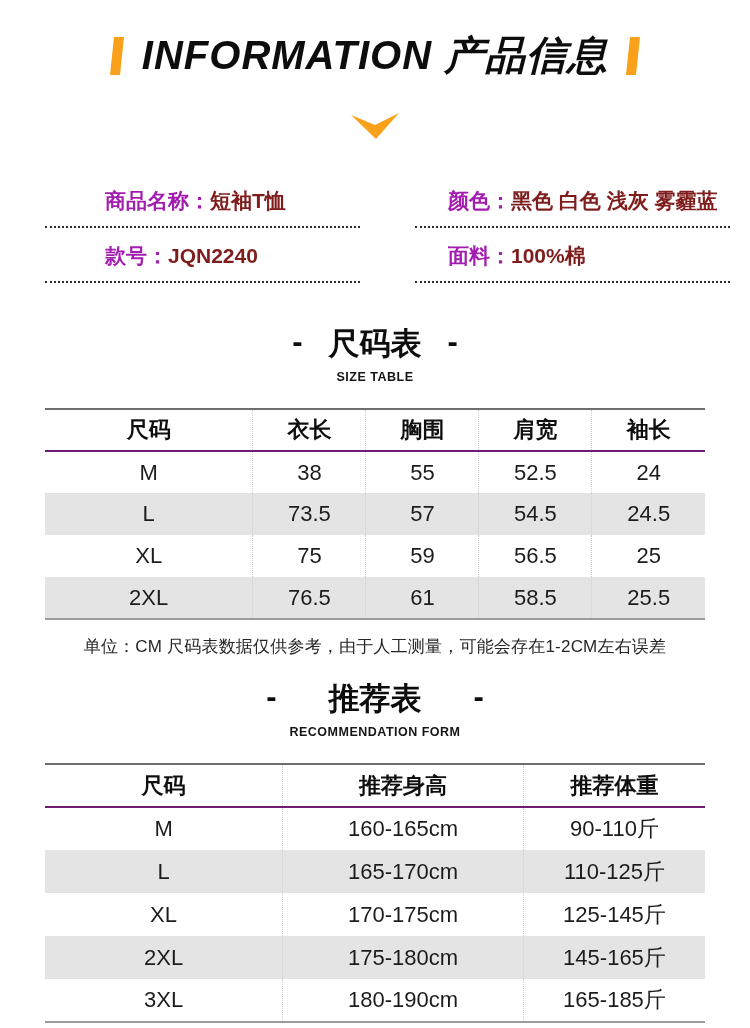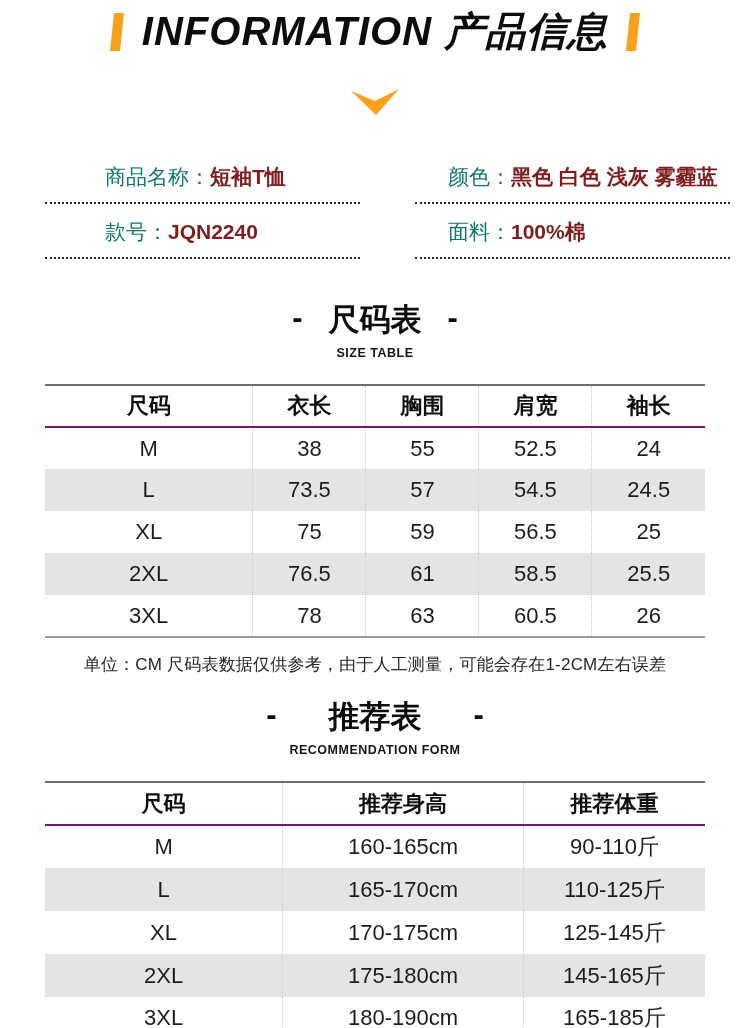--- a/index.html
+++ b/index.html
@@ -6,21 +6,21 @@
   html, body { width: 750px; }
   body {
     height: 1028px;
     background: #ffffff;
     font-family: "Liberation Sans", "DejaVu Sans", sans-serif;
     color: #111;
     overflow: hidden;
   }
 
   
-  .header { padding-top: 4px; }
+  .header { padding-top: 28px; }
   .title-row {
     display: flex; justify-content: center; align-items: center; gap: 20px;
   }
   .accent-bar {
     width: 10px; height: 38px; background: #f9a11b;
     transform: skewX(-6deg);
   }
   .main-title {
     font-size: 40px; font-weight: 800; font-style: italic;
     letter-spacing: 1px; color: #0d0d0d; white-space: nowrap;
@@ -38,21 +38,21 @@
     margin: 32px 20px 0 45px;
     display: grid; grid-template-columns: 1fr 1fr; column-gap: 55px;
   }
   .info-cell {
     padding: 14px 0 11px 0;
     border-bottom: 2px dotted #2b2b2b;
     font-size: 21px; white-space: nowrap; overflow: hidden;
   }
   .info-cell.pad-lg { padding-left: 60px; }
   .info-cell.pad-sm { padding-left: 33px; }
-  .info-label { font-weight: 400; color: #0f766e; }
+  .info-label { font-weight: 700; color: #a21caf; }
   .info-value { font-weight: 600; color: #7f1d1d; }
 
   
   .section-title {
     display: flex; justify-content: center; align-items: center;
     font-size: 31px; font-weight: 800; color: #0d0d0d;
   }
   .section-title .dash { font-weight: 800; transform: translateY(-2px); }
   .gap-sm { gap: 26px; }
   .gap-lg { gap: 52px; }
@@ -165,27 +165,20 @@
         <td>56.5</td>
         <td>25</td>
       </tr>
       <tr>
         <td>2XL</td>
         <td>76.5</td>
         <td>61</td>
         <td>58.5</td>
         <td>25.5</td>
       </tr>
-      <tr>
-        <td>3XL</td>
-        <td>78</td>
-        <td>63</td>
-        <td>60.5</td>
-        <td>26</td>
-      </tr>
     </tbody>
 </table>
 
 <div class="note">单位：CM  尺码表数据仅供参考，由于人工测量，可能会存在1-2CM左右误差</div>
 
 <div class="section-title gap-lg mt-rec">
   <span class="dash">-</span>
   <span>推荐表</span>
   <span class="dash">-</span>
 </div>

